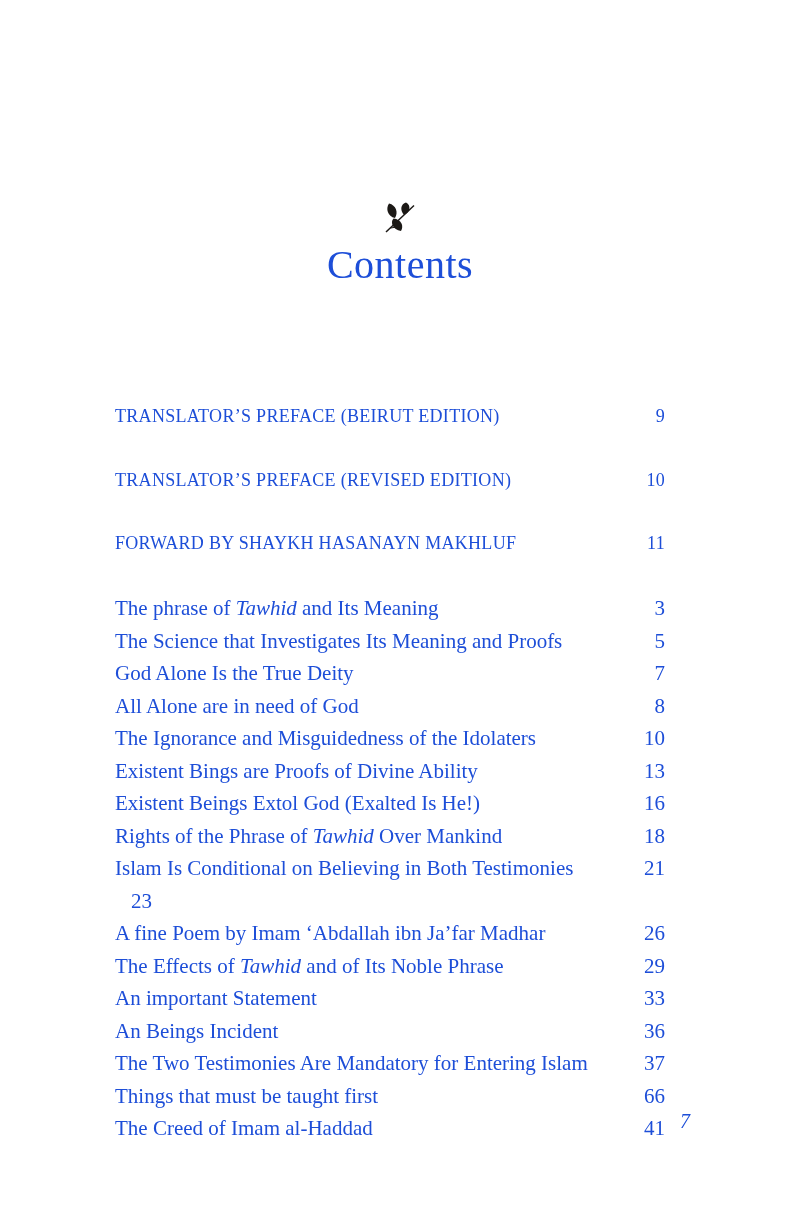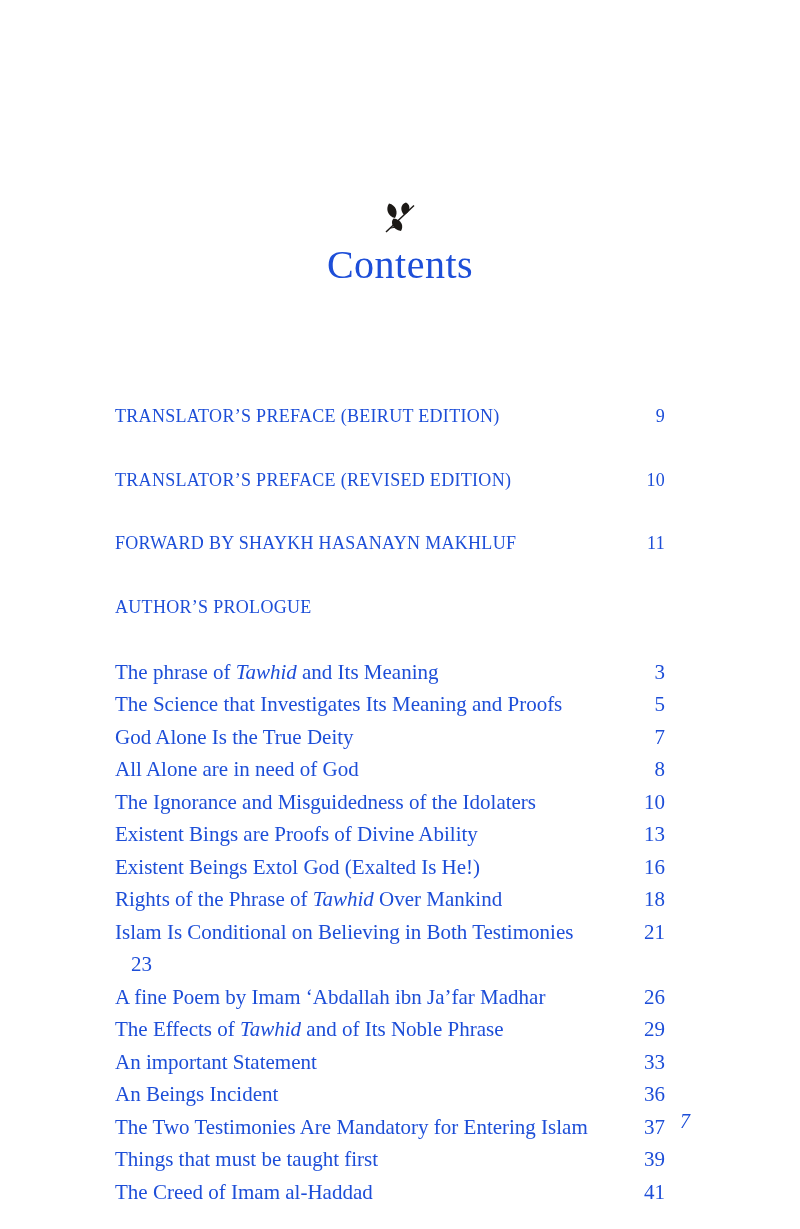--- a/index.html
+++ b/index.html
@@ -109,24 +109,20 @@
           <span class="entry-page">9</span>
         </div>
         <div class="toc-row">
           <span class="entry-title">TRANSLATOR’S PREFACE (REVISED EDITION)</span>
           <span class="entry-page">10</span>
         </div>
         <div class="toc-row">
           <span class="entry-title">FORWARD BY SHAYKH HASANAYN MAKHLUF</span>
           <span class="entry-page">11</span>
         </div>
-        <div class="toc-row">
-          <span class="entry-title">AUTHOR’S PROLOGUE</span>
-          <span class="entry-page"></span>
-        </div>
       </div>
     <div class="main">
         <div class="toc-row">
           <span class="entry-title">The phrase of <i>Tawhid</i> and Its Meaning</span>
           <span class="entry-page">3</span>
         </div>
         <div class="toc-row">
           <span class="entry-title">The Science that Investigates Its Meaning and Proofs</span>
           <span class="entry-page">5</span>
         </div>
@@ -176,21 +172,21 @@
         <div class="toc-row">
           <span class="entry-title">An Beings Incident</span>
           <span class="entry-page">36</span>
         </div>
         <div class="toc-row">
           <span class="entry-title">The Two Testimonies Are Mandatory for Entering Islam</span>
           <span class="entry-page">37</span>
         </div>
         <div class="toc-row">
           <span class="entry-title">Things that must be taught first</span>
-          <span class="entry-page">39</span>
+          <span class="entry-page">66</span>
         </div>
         <div class="toc-row">
           <span class="entry-title">The Creed of Imam al-Haddad</span>
           <span class="entry-page">41</span>
         </div>
       </div>
   </div>
 
   <div class="folio">7</div>
 

